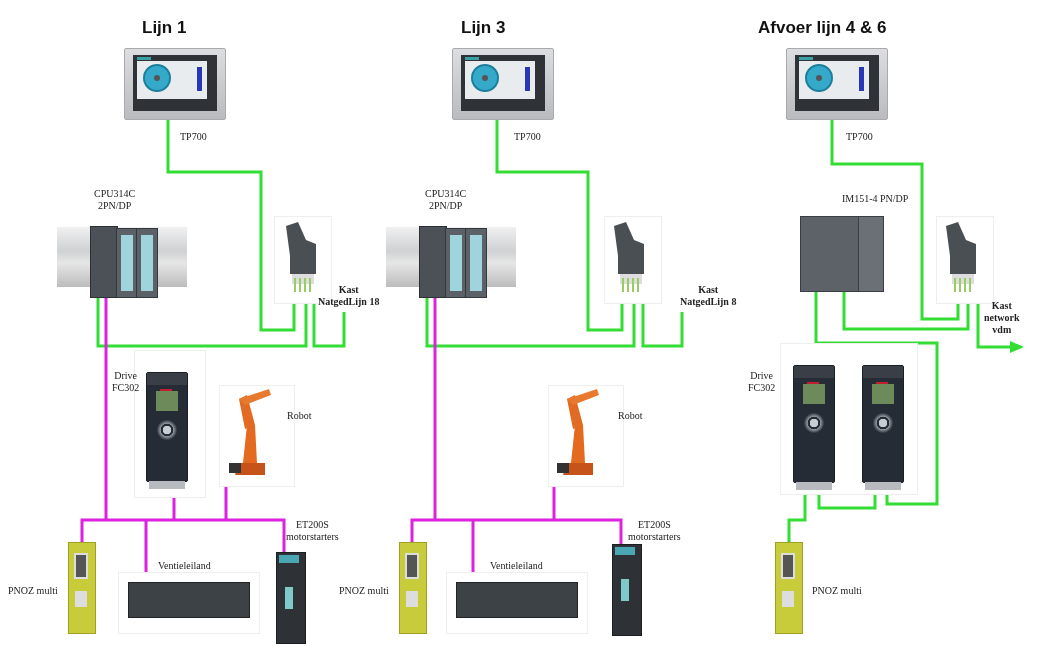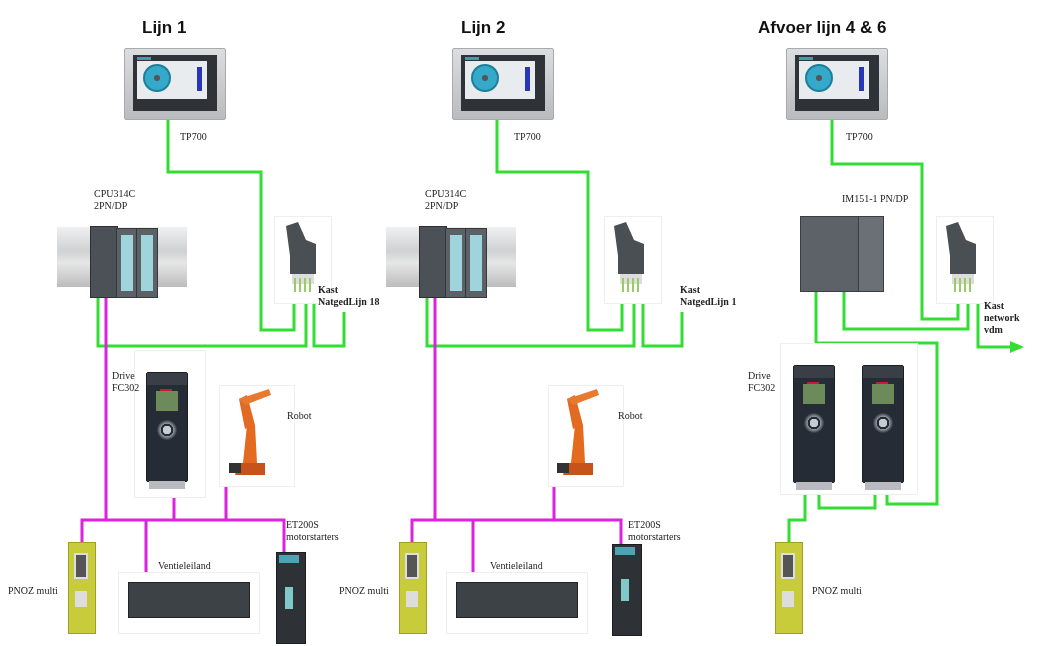--- a/index.html
+++ b/index.html
@@ -1,20 +1,20 @@
 <!DOCTYPE html>
 <html><head>
 <meta charset="utf-8">
 <style>
   html,body{margin:0;padding:0;background:#ffffff;}
   body{width:1038px;height:646px;position:relative;overflow:hidden;font-family:"Liberation Sans",sans-serif;}
   .abs{position:absolute;}
   .title{font-weight:bold;font-size:17px;color:#111;white-space:nowrap;}
   .lbl{font-size:10px;color:#222;white-space:nowrap;line-height:12px;font-family:Liberation Serif, serif;}
-  .lbl.c{text-align:left;}
+  .lbl.c{text-align:center;}
   .lbl.b{font-weight:bold;}
   svg.wires{position:absolute;left:0;top:0;}
   .frame{position:absolute;border:1px solid #eee;background:#fff;}
   
   .hmi{position:absolute;width:100px;height:70px;background:linear-gradient(#dcdde0,#b9bbbf);border:1px solid #aaa;border-radius:2px;}
   .hmi .bezel{position:absolute;left:8px;top:6px;width:84px;height:56px;background:#2f3338;}
   .hmi .scr{position:absolute;left:12px;top:12px;width:70px;height:38px;background:#e8ecef;}
   .hmi .dial{position:absolute;left:6px;top:3px;width:28px;height:28px;border-radius:50%;background:#35a9c9;border:2px solid #1d7f9c;box-sizing:border-box;}
   .hmi .dial:after{content:"";position:absolute;left:9px;top:9px;width:6px;height:6px;border-radius:50%;background:#555;}
   .hmi .bar{position:absolute;right:5px;top:6px;width:5px;height:24px;background:#2836b8;}
@@ -161,21 +161,21 @@
 <div class="frame" style="left:118px;top:572px;width:140px;height:60px;"></div>
 <div class="abs lbl" style="left:158px;top:560px;">Ventieleiland</div>
 <div class="valve" style="left:128px;top:582px;width:120px;height:34px;"></div>
 
 <div class="abs lbl" style="left:8px;top:585px;">PNOZ multi</div>
 <div class="pnoz" style="left:68px;top:542px;">
     <div class="slot"></div>
     <div class="slot2"></div>
   </div>
 
-<div class="abs title" style="left:461px;top:18px;">Lijn 2</div>
+<div class="abs title" style="left:461px;top:18px;">Lijn 3</div>
 
 <div class="hmi" style="left:452px;top:48px;">
   <div class="bezel"></div>
     <div class="scr">
       <div class="dial"></div>
       <div class="bar"></div>
     </div>
     <div class="logo"></div>
 </div>
 <div class="abs lbl" style="left:514px;top:131px;">TP700</div>
@@ -199,21 +199,21 @@
   <rect x="10" y="52" width="22" height="10" fill="#ddd"></rect>
   <g stroke="#9c6" stroke-width="2">
       <line x1="13" y1="56" x2="13" y2="70"></line>
       <line x1="18" y1="56" x2="18" y2="70"></line>
       <line x1="23" y1="56" x2="23" y2="70"></line>
       <line x1="28" y1="56" x2="28" y2="70"></line>
     </g>
 </svg>
 <div class="abs lbl c b" style="left:680px;top:284px;">
   <div>Kast</div>
-  <div>NatgedLijn 1</div>
+  <div>NatgedLijn 8</div>
 </div>
 
 <div class="frame" style="left:548px;top:385px;width:74px;height:100px;"></div>
 <svg class="robot" style="left:553px;top:385px;" width="50" height="95" viewBox="0 0 50 95">
   <path d="M10,90 L40,90 L40,78 L14,78 Z" fill="#c6531a"></path>
   <path d="M18,78 L22,40 L30,40 L32,78 Z" fill="#e46a1f"></path>
   <path d="M20,44 L14,14 L22,10 L30,40 Z" fill="#e26a22"></path>
   <path d="M14,14 L44,4 L46,10 L20,20 Z" fill="#e87a30"></path>
   <rect x="4" y="78" width="12" height="10" fill="#333"></rect>
 </svg>
@@ -243,21 +243,21 @@
 <div class="hmi" style="left:786px;top:48px;">
   <div class="bezel"></div>
     <div class="scr">
       <div class="dial"></div>
       <div class="bar"></div>
     </div>
     <div class="logo"></div>
 </div>
 <div class="abs lbl" style="left:846px;top:131px;">TP700</div>
 
-<div class="abs lbl" style="left:842px;top:193px;">IM151-1 PN/DP</div>
+<div class="abs lbl" style="left:842px;top:193px;">IM151-4 PN/DP</div>
 <div class="im" style="left:800px;top:216px;width:58px;height:74px;"></div>
 <div class="im" style="left:858px;top:216px;width:24px;height:74px;background:#6a7075;"></div>
 
 <div class="frame" style="left:936px;top:216px;width:56px;height:86px;"></div>
 <svg class="conn" style="left:942px;top:222px;" viewBox="0 0 40 70">
   <path d="M4,4 L16,0 L24,18 L34,22 L34,52 L8,52 L8,34 Z" fill="#4a4f54"></path>
   <rect x="10" y="52" width="22" height="10" fill="#ddd"></rect>
   <g stroke="#9c6" stroke-width="2">
       <line x1="13" y1="56" x2="13" y2="70"></line>
       <line x1="18" y1="56" x2="18" y2="70"></line>

